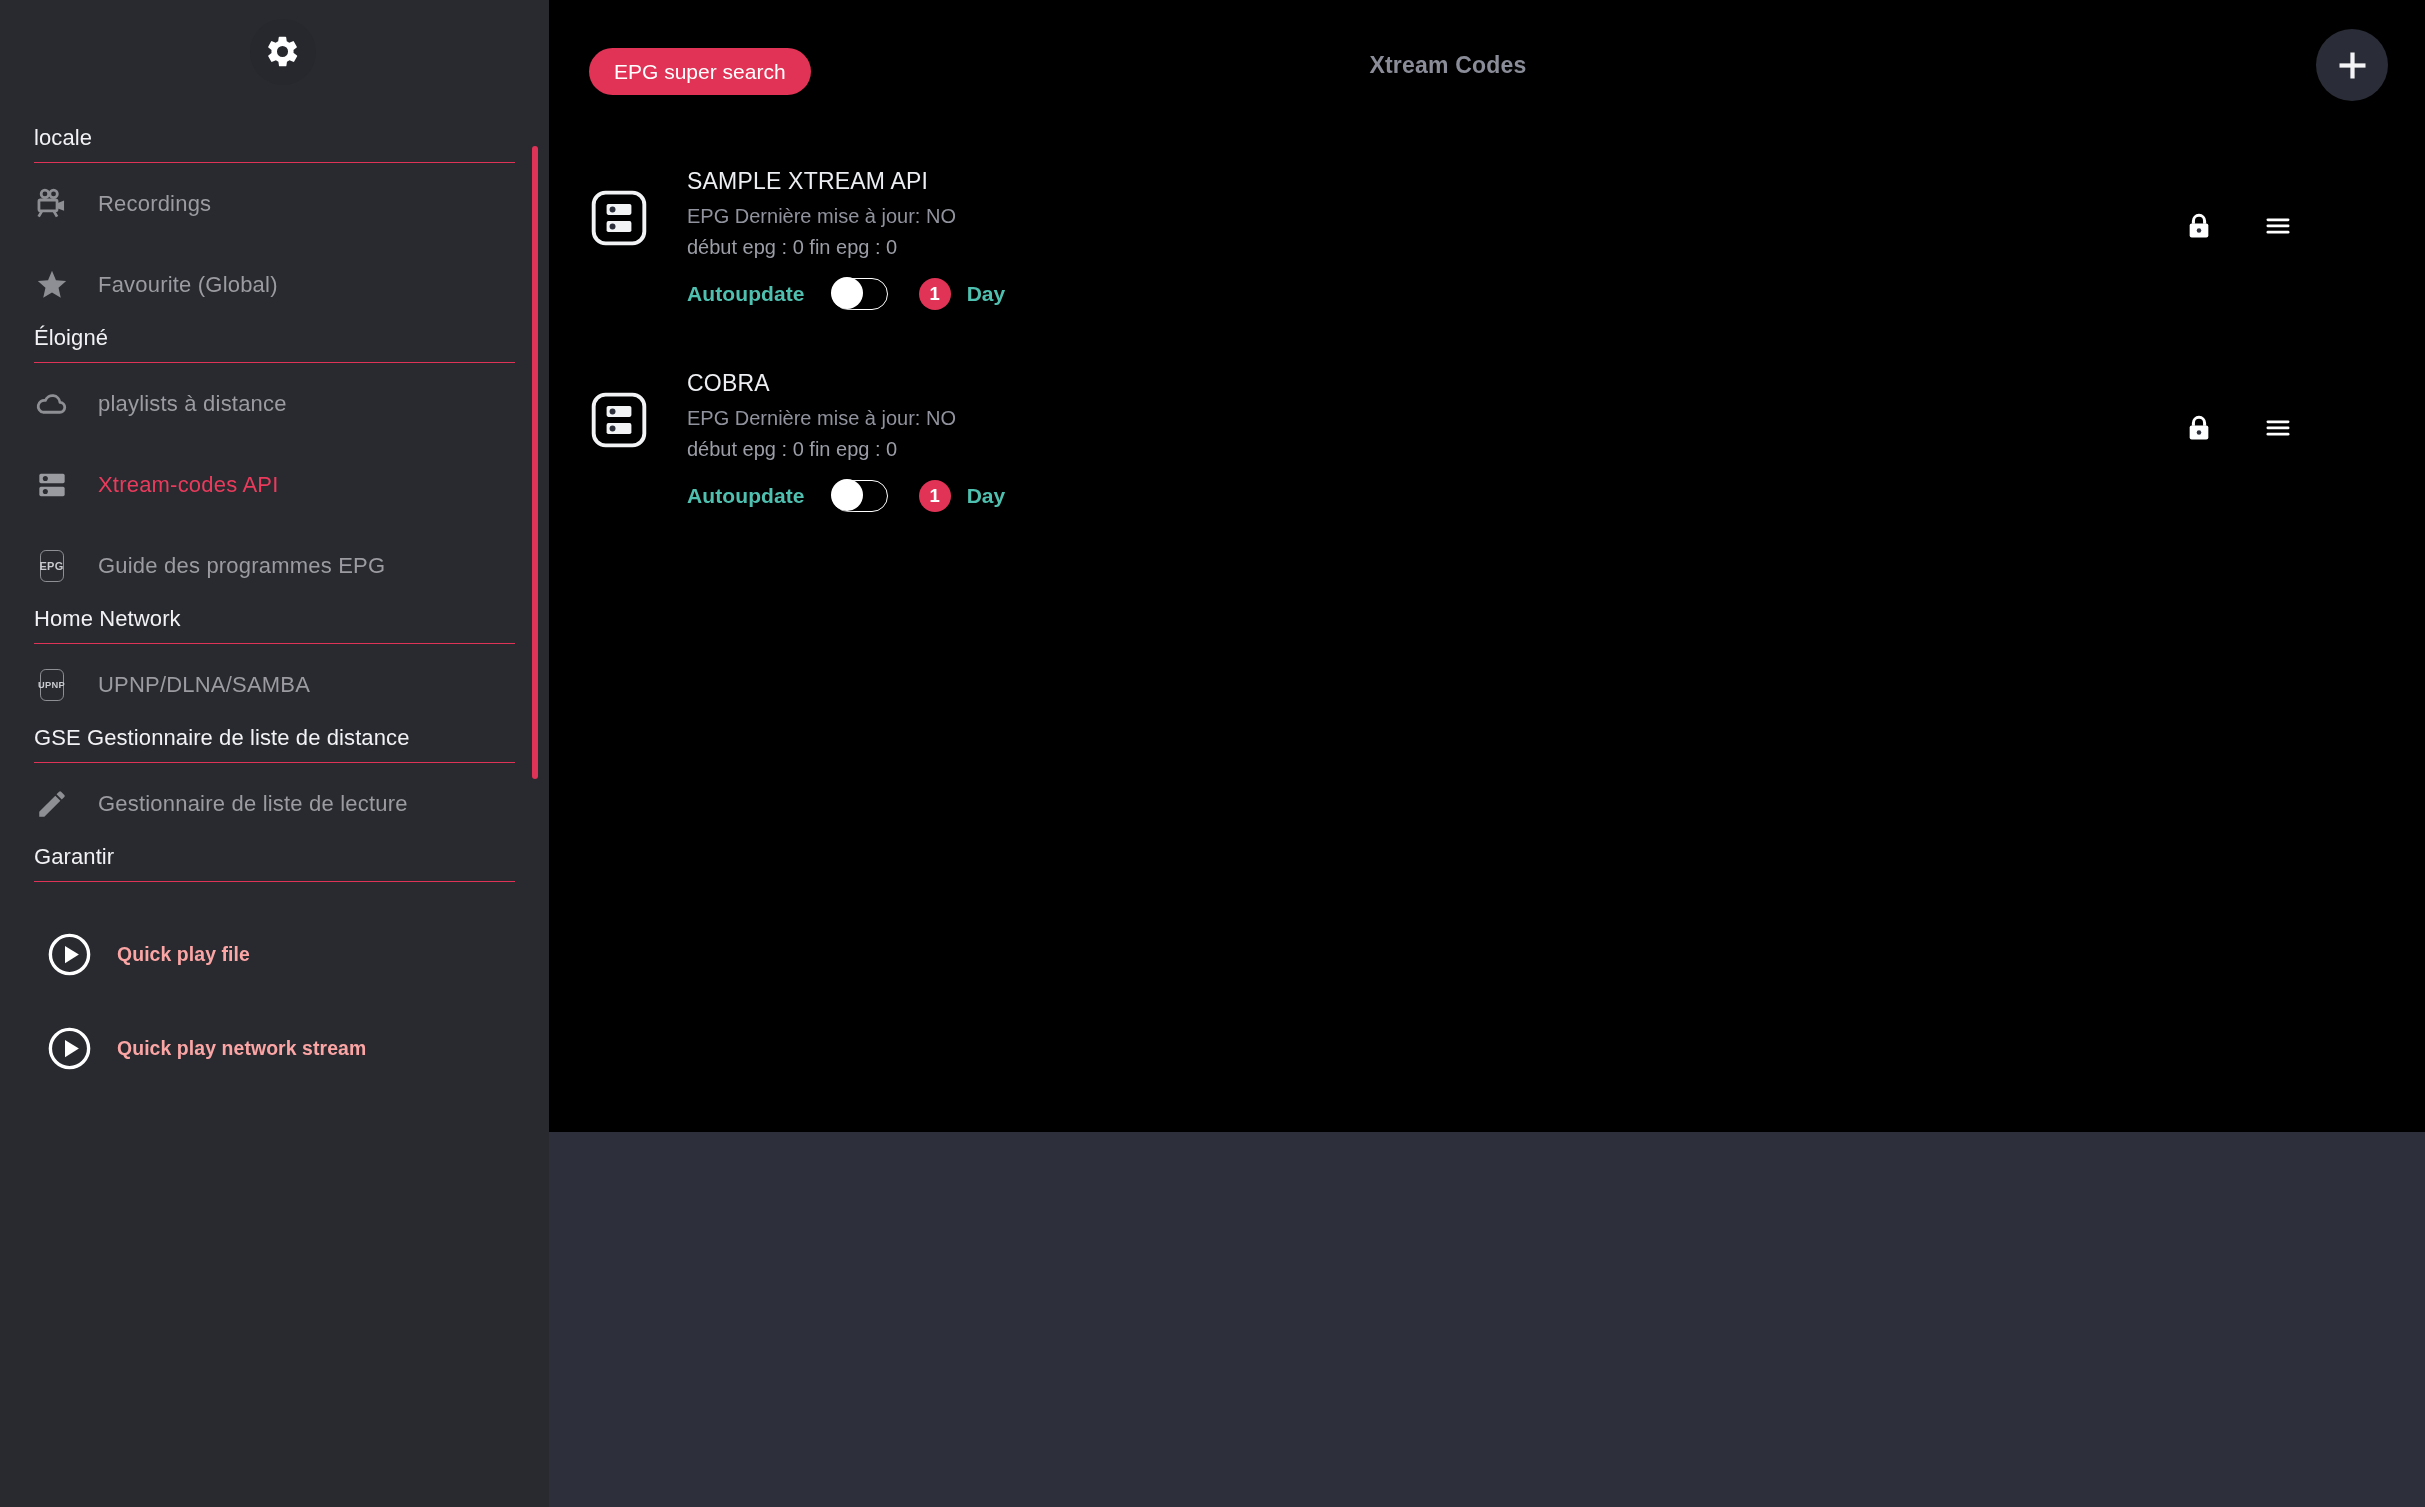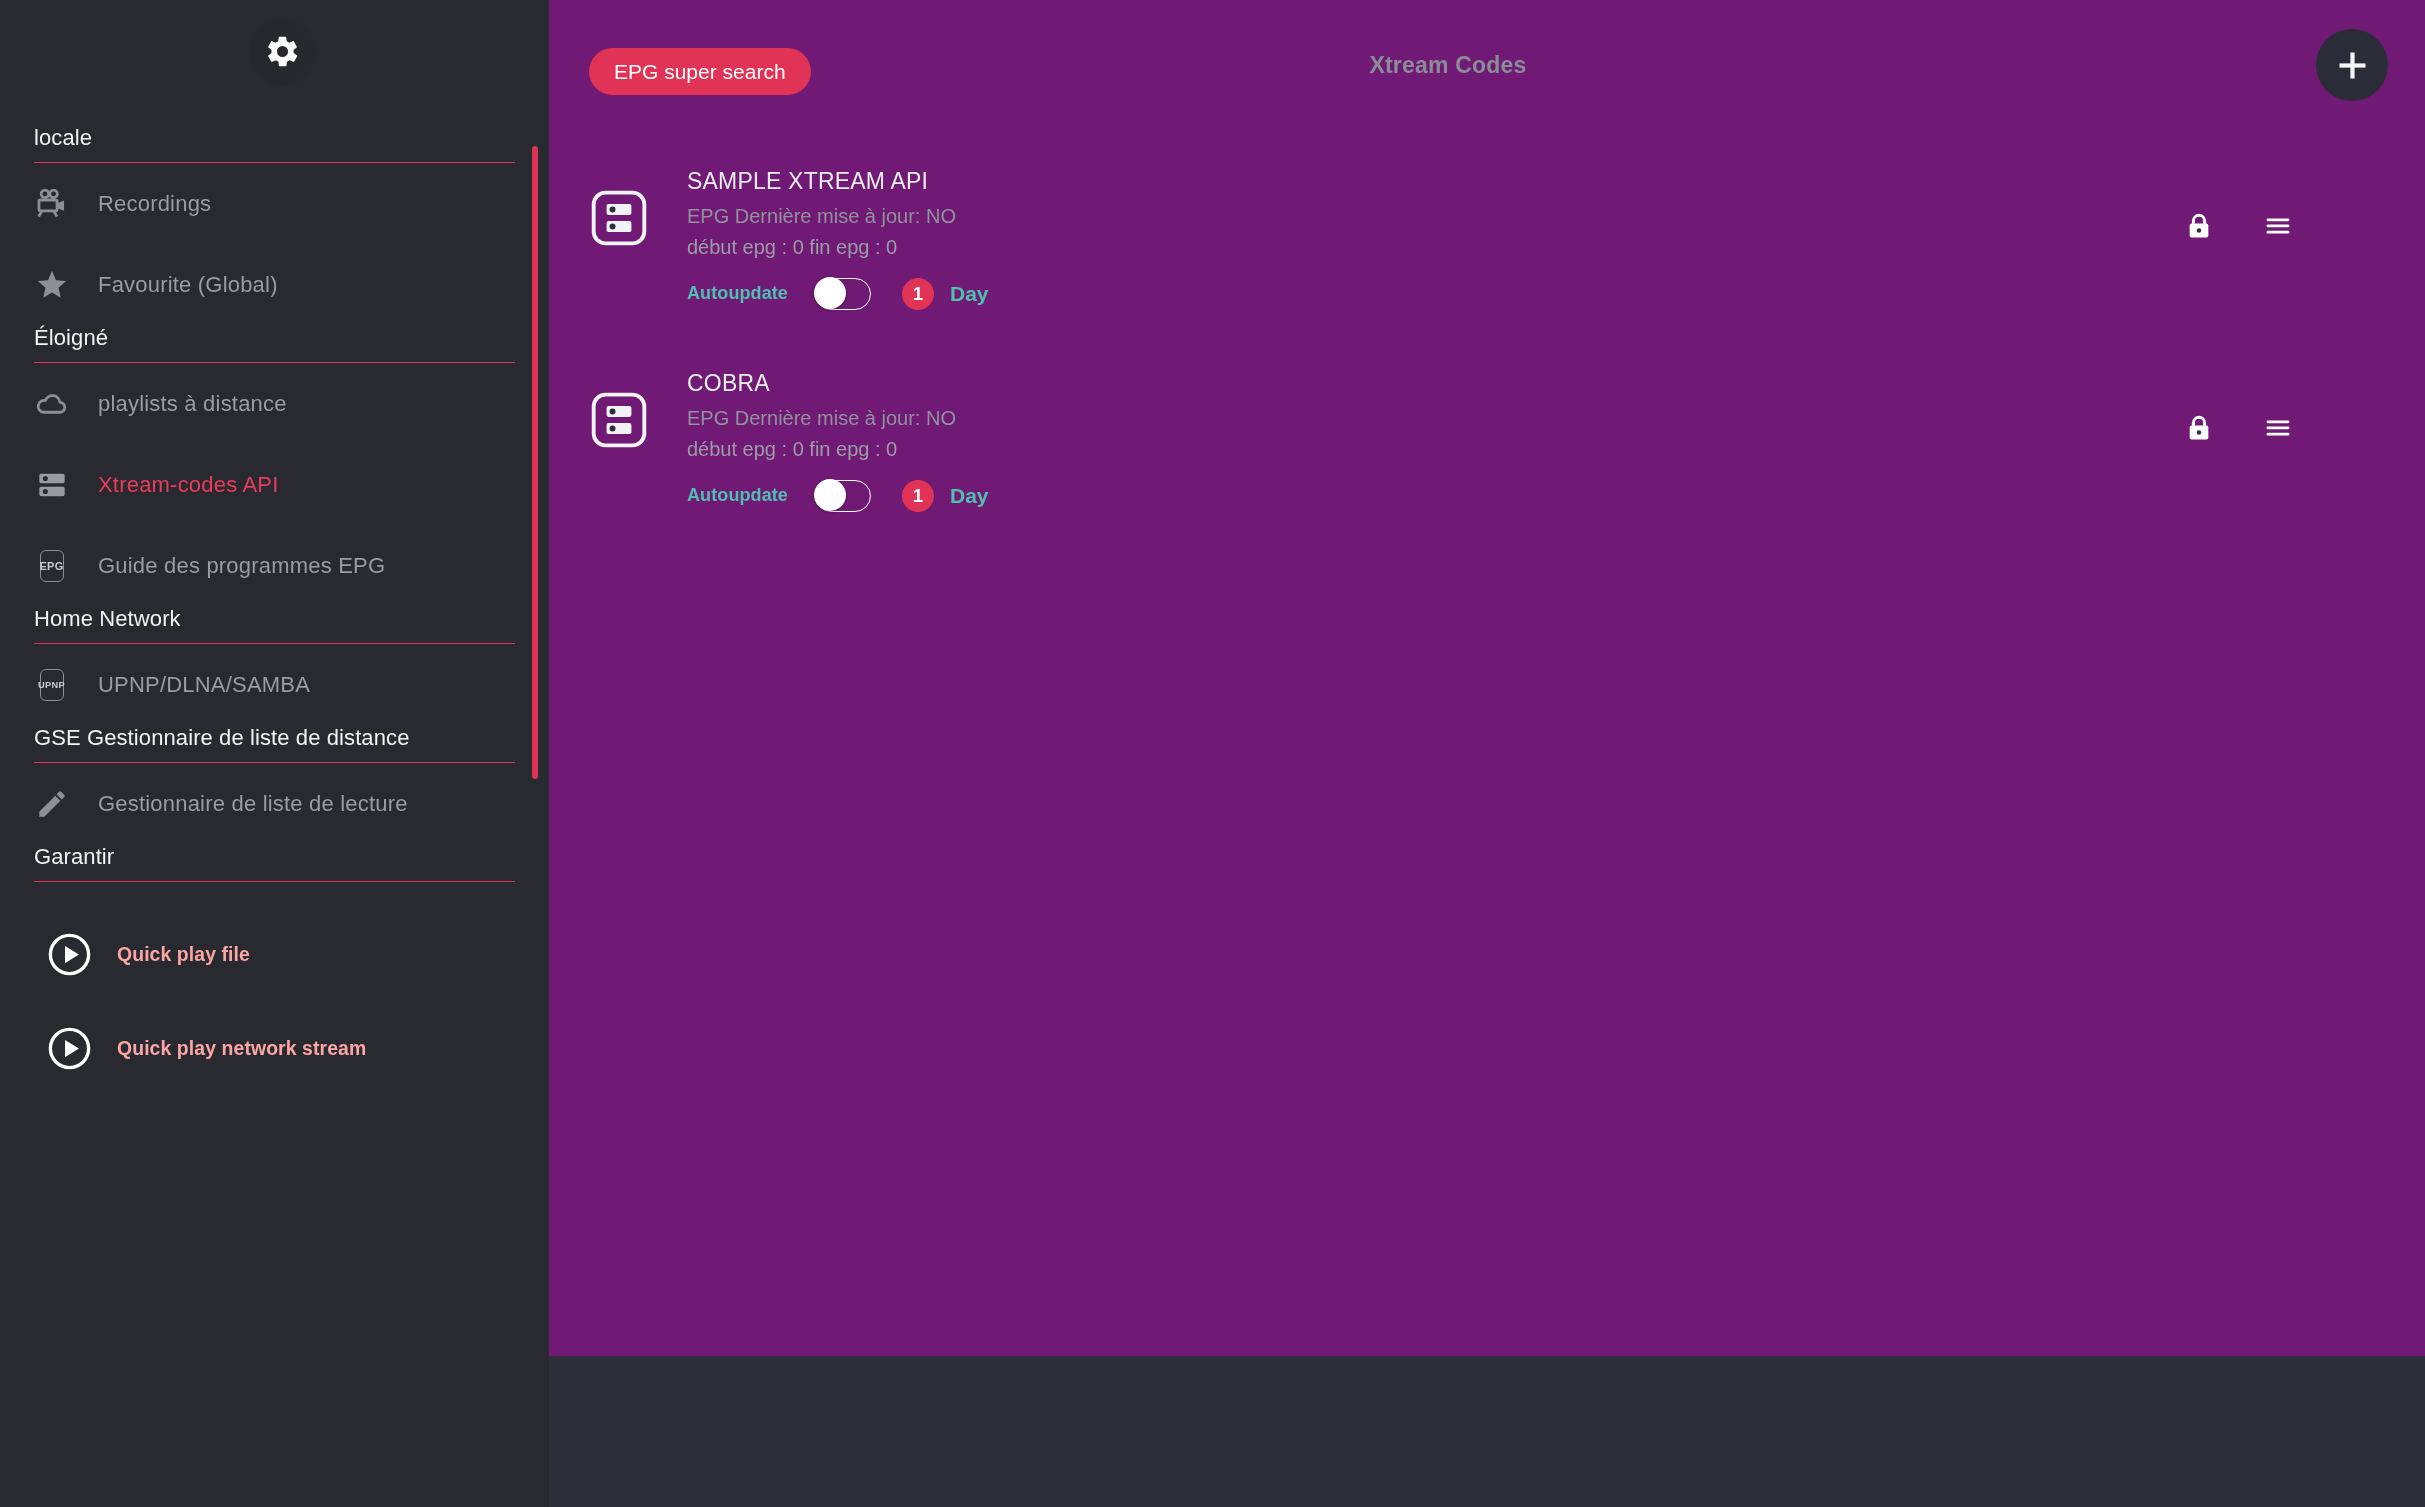--- a/index.html
+++ b/index.html
@@ -93,22 +93,22 @@
     position: absolute; left: 532px; top: 146px;
     width: 5.9px; height: 633px;
     background: #de3356;
     border-radius: 3.4px;
   }
 
   
   .main {
     position: relative;
     flex: 1 1 auto;
-    height: 1356px;
-    background: #701a75;
+    height: 1132px;
+    background: #000000;
   }
   .topbar {
     position: relative;
     height: 128px;
   }
   .epg-pill {
     position: absolute; left: 40px; top: 48px;
     height: 47px;
     padding: 0 25px;
     border-radius: 23.6px;
@@ -163,21 +163,21 @@
   .row-sub2 {
     margin-top: 8.4px;
     font-size: 20px; color: #9b9da7;
     white-space: nowrap;
   }
   .autorow {
     display: flex; align-items: center;
     margin-top: 18.5px;
   }
   .auto-label {
-    font-size: 18px; font-weight: bold;
+    font-size: 21px; font-weight: bold;
     color: #4fc0b0;
     letter-spacing: 0.1px;
   }
   .switch {
     position: relative;
     margin-left: 27px;
     width: 56px; height: 32px;
     border-radius: 16px;
     border: 1.7px solid #ffffff;
     background: transparent;

